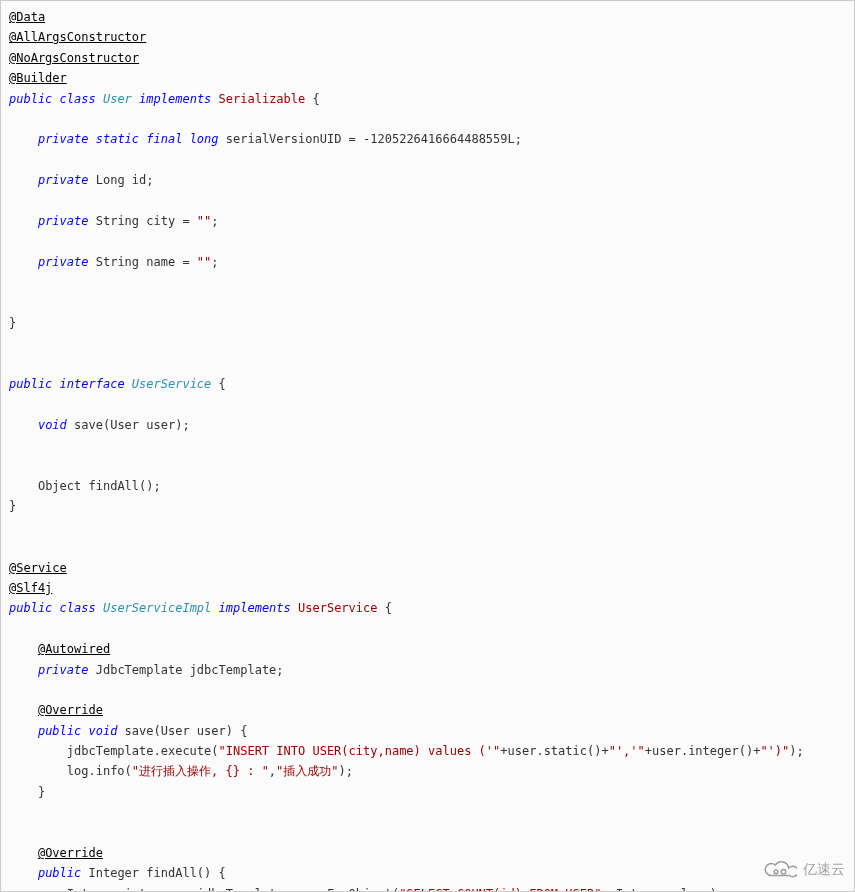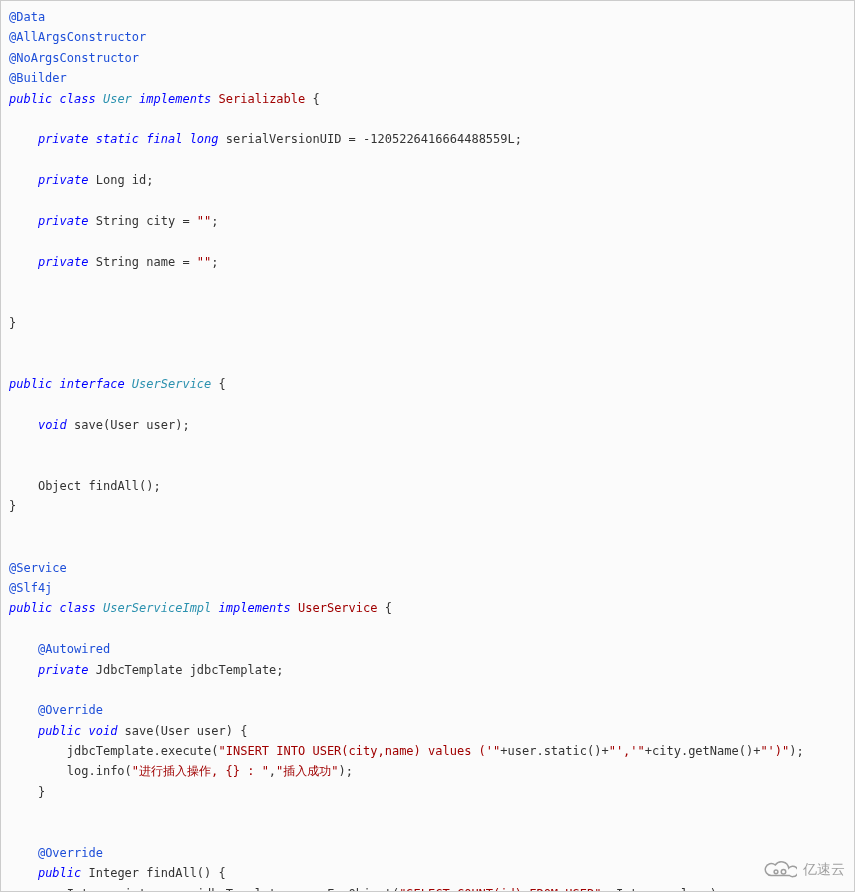--- a/index.html
+++ b/index.html
@@ -15,21 +15,21 @@
   }
   .code-block {
     border: 1px solid #ccc;
     background: #fbfbfb;
     padding: 6px 8px;
     margin: 0;
     white-space: pre;
     overflow: hidden;
     height: 892px;
   }
-  .annotation { color: #1d4ed8; }
+  .annotation { color: #000000; text-decoration: underline; }
   .keyword { color: #0000ff; font-style: italic; }
   .classname { color: #a00000; margin-top: 11px; }
   .classname2 { color: #2b91af; font-style: italic; }
   .plain { color: #333333; }
   .string { color: #a00000; }
   .watermark {
     position: absolute;
     right: 10px;
     bottom: 10px;
     color: #888888;
@@ -79,21 +79,21 @@
 
 <span class="annotation">@Service</span>
 <span class="annotation">@Slf4j</span>
 <span class="keyword">public</span><span class="keyword"> class</span><span class="classname2"> UserServiceImpl </span><span class="keyword">implements</span><span class="classname"> UserService </span><span class="plain">{</span>
 
     <span class="annotation">@Autowired</span>
     <span class="keyword">private</span><span class="plain"> JdbcTemplate jdbcTemplate;</span>
 
     <span class="annotation">@Override</span>
     <span class="keyword">public</span><span class="keyword"> void</span><span class="plain"> save(User user) {</span>
-        <span class="plain">jdbcTemplate.execute(</span><span class="string">"INSERT INTO USER(city,name) values ('"</span><span class="plain">+user.static()+</span><span class="string">"','"</span><span class="plain">+city.getName()+</span><span class="string">"')"</span><span class="plain">);</span>
+        <span class="plain">jdbcTemplate.execute(</span><span class="string">"INSERT INTO USER(city,name) values ('"</span><span class="plain">+user.static()+</span><span class="string">"','"</span><span class="plain">+user.integer()+</span><span class="string">"')"</span><span class="plain">);</span>
         <span class="plain">log.info(</span><span class="string">"进行插入操作, {} : "</span><span class="plain">,</span><span class="string">"插入成功"</span><span class="plain">);</span>
     <span class="plain">}</span>
 
 
     <span class="annotation">@Override</span>
     <span class="keyword">public</span><span class="plain"> Integer findAll() {</span>
         <span class="plain">Integer integer = jdbcTemplate.queryForObject(</span><span class="string">"SELECT COUNT(id) FROM USER"</span><span class="plain">, Integer.class);</span>
         
         
     

